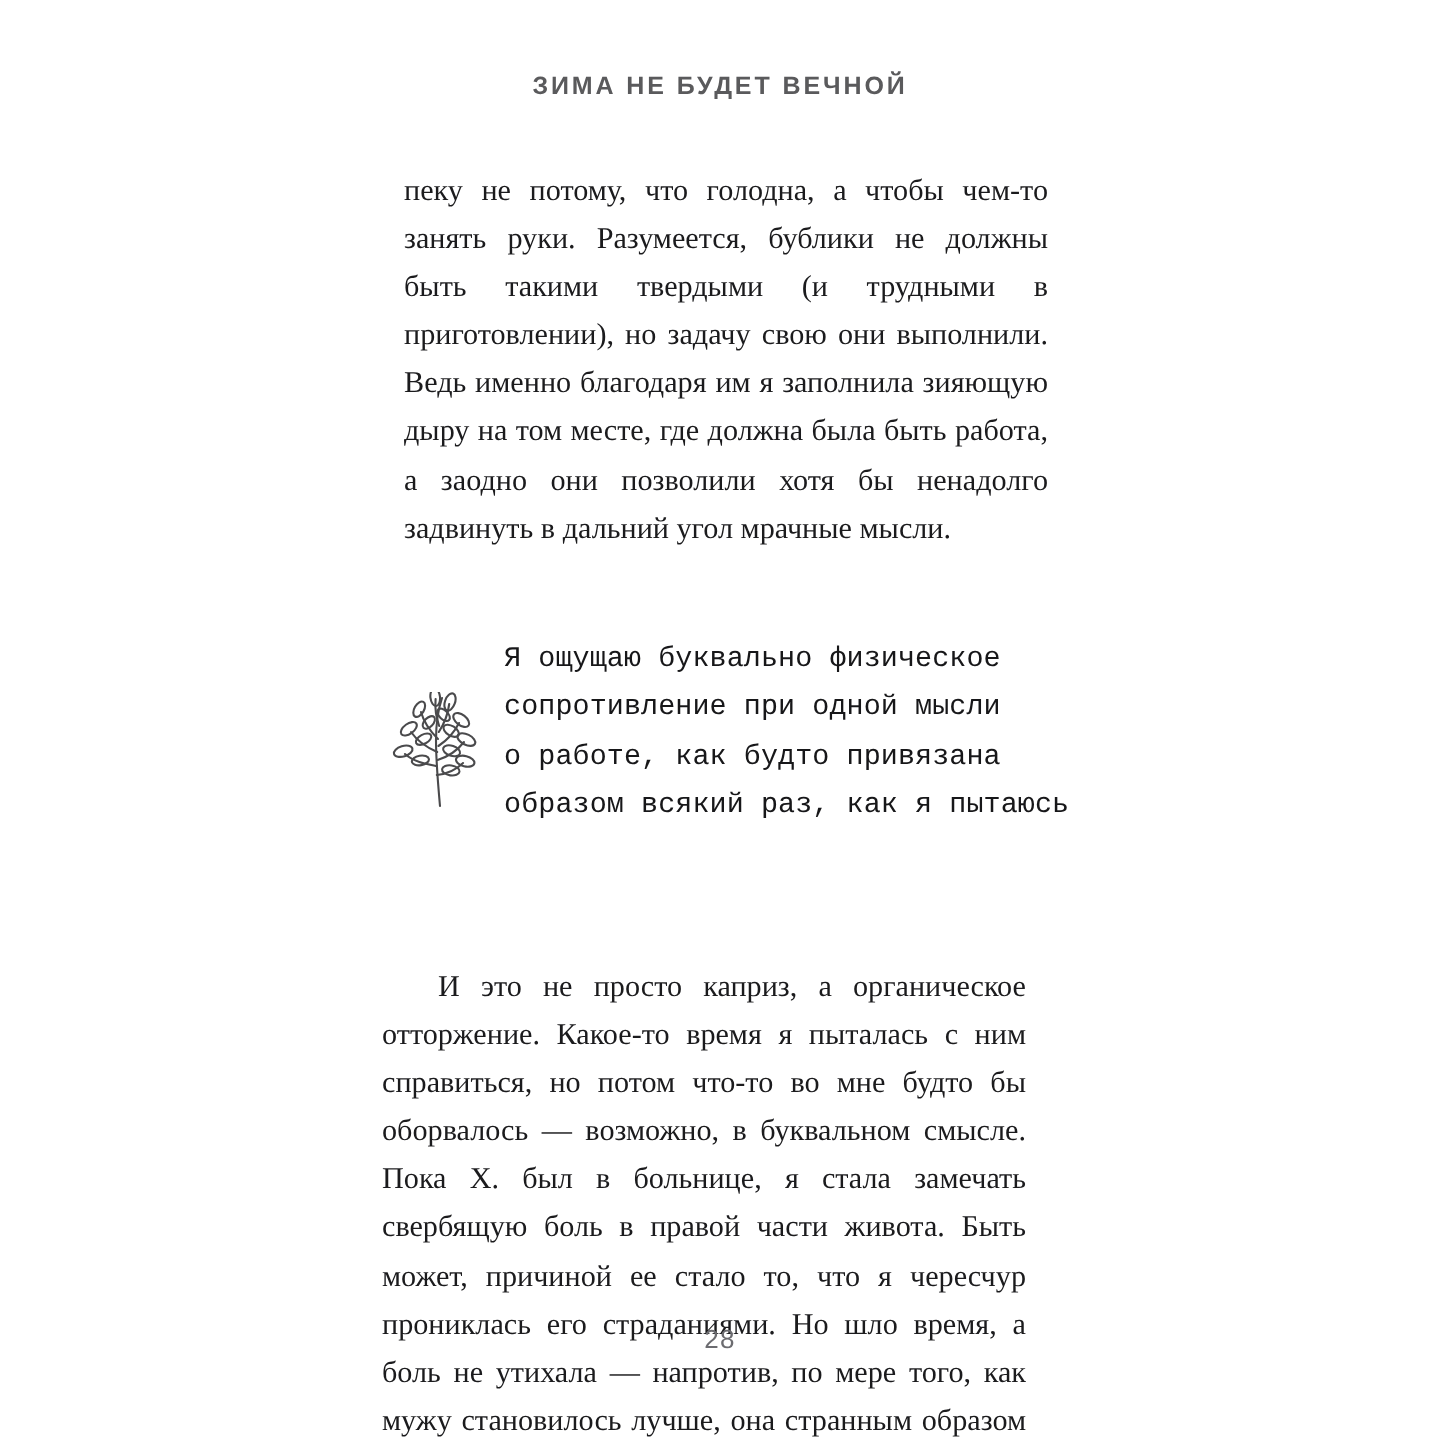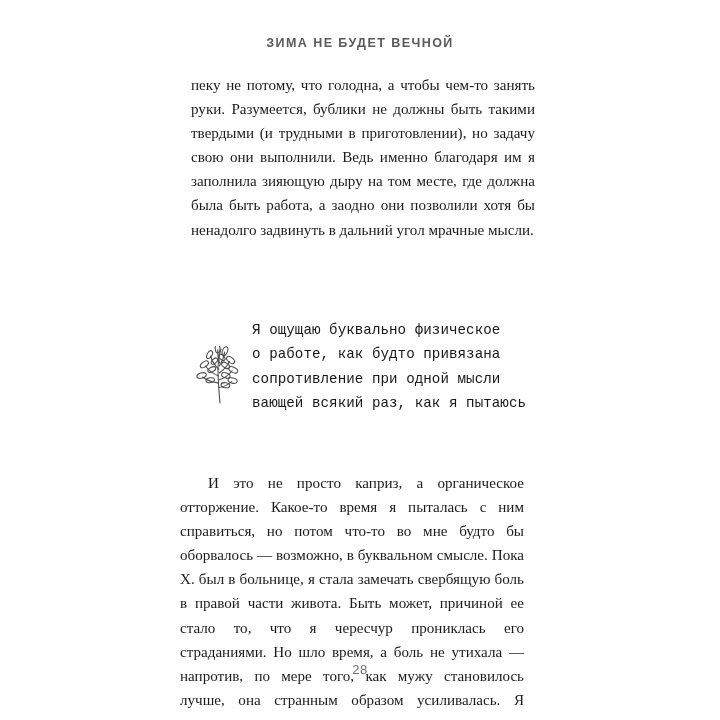--- a/index.html
+++ b/index.html
@@ -39,21 +39,21 @@
 
   
   .text-column {
     position: absolute;
     left: 186px;
     top: 68px;
     width: 354px;
   }
 
   p.body-par {
-    margin: 5px;
+    margin: 16px;
     font-family: "Liberation Serif", "DejaVu Serif", serif;
     font-size: 15.1px;
     line-height: 24.1px;
     color: #1b1b1d;
     text-align: justify;
     text-justify: inter-word;
     hyphens: manual;
   }
   p.body-par.indent {
     text-indent: 28px;
@@ -150,23 +150,23 @@
         <ellipse cx="14.2" cy="34.2" rx="4.3" ry="2.4" transform="rotate(-10 14.2 34.2)"></ellipse>
         <ellipse cx="29.6" cy="19.4" rx="4.3" ry="2.4" transform="rotate(32 29.6 19.4)"></ellipse>
         <ellipse cx="29.8" cy="29.4" rx="4.4" ry="2.5" transform="rotate(18 29.8 29.4)"></ellipse>
         <ellipse cx="29.4" cy="39.2" rx="4.4" ry="2.5" transform="rotate(8 29.4 39.2)"></ellipse>
         <ellipse cx="18.4" cy="15.2" rx="3.8" ry="2.2" transform="rotate(-46 18.4 15.2)"></ellipse>
         <ellipse cx="25.8" cy="11.4" rx="3.8" ry="2.2" transform="rotate(44 25.8 11.4)"></ellipse>
       </svg>
     </div>
     <div class="quote-text">
       <span class="qline">Я ощущаю буквально физическое</span>
+      <span class="qline">сопротивление при одной мысли</span>
       <span class="qline">о работе, как будто привязана</span>
-      <span class="qline">сопротивление при одной мысли</span>
-      <span class="qline">вающей всякий раз, как я пытаюсь</span>
+      <span class="qline">образом всякий раз, как я пытаюсь</span>
     </div>
   </div>
 
   <div class="text-column-bottom">
     <p class="body-par indent">И это не просто каприз, а органическое отторжение. Какое-то время я пыталась с ним справиться, но потом что-то во мне будто бы оборвалось — возможно, в буквальном смысле. Пока X. был в больнице, я стала замечать свербящую боль в правой части живота. Быть может, причиной ее стало то, что я чересчур прониклась его страданиями. Но шло время, а боль не утихала — напротив, по мере того, как мужу становилось лучше, она странным образом усиливалась. Я морщилась при</p>
   </div>
 
   <div class="folio">28</div>
 
 </div>

